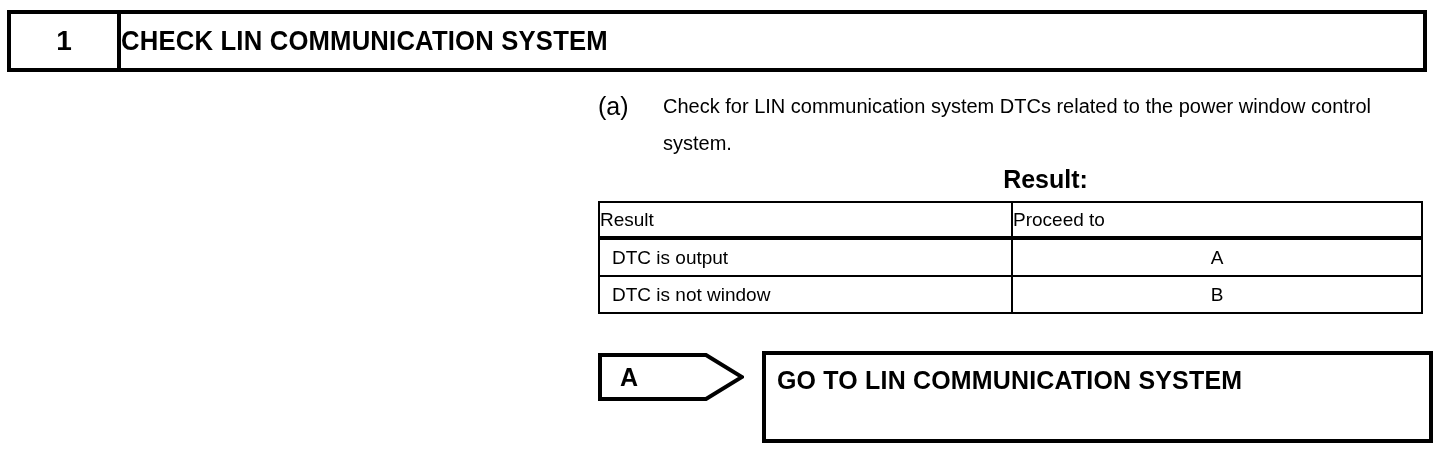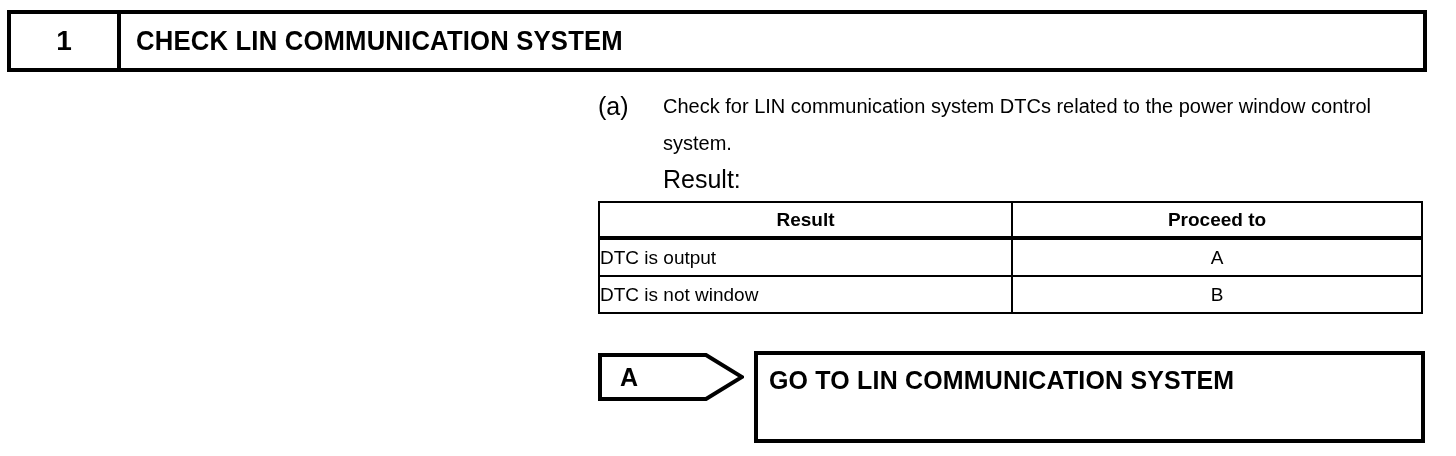--- a/index.html
+++ b/index.html
@@ -40,21 +40,20 @@
     font-size: 28px;
     font-weight: bold;
     font-stretch: condensed;
     line-height: 1;
     letter-spacing: 0px;
   }
   .step-title-cell {
     flex: 1 1 auto;
     display: flex;
     align-items: center;
-    padding-left: 15px;
   }
   .step-title-text {
     font-size: 27px;
     font-weight: bold;
     font-stretch: condensed;
     letter-spacing: 0.2px;
     line-height: 1;
     transform: scaleX(0.95);
     transform-origin: left center;
   }
@@ -80,23 +79,24 @@
     flex: 1 1 auto;
   }
   .proc-text {
     font-size: 20px;
     line-height: 37px;
     max-width: 740px;
   }
   .proc-result-label {
     font-size: 25px;
     line-height: 34px;
-    font-weight: normal;
+    font-weight: bold;
     font-stretch: condensed;
     margin-top: 0px;
+    text-align: center;
   }
 
   
   .result-table {
     position: absolute;
     left: 598px;
     top: 201px;
     width: 823px;
     border-collapse: collapse;
     table-layout: fixed;
@@ -104,29 +104,29 @@
   .result-table col.c1 { width: 413px; }
   .result-table col.c2 { width: 410px; }
   .result-table th,
   .result-table td {
     border: 2px solid #000;
     height: 35px;
     font-size: 19px;
     padding: 0;
   }
   .result-table thead th {
-    font-weight: bold;
-    font-stretch: condensed;
-    text-align: center;
+    font-weight: normal;
+    font-stretch: condensed;
+    text-align: left;
     border-bottom-width: 4px;
     height: 33px;
   }
   .result-table tbody td.cell-left {
     text-align: left;
-    padding-left: 0;
+    padding-left: 12px;
     font-weight: normal;
   }
   .result-table tbody td.cell-center {
     text-align: center;
     font-weight: normal;
   }
 
   
   .goto-block {
     position: absolute;
@@ -147,21 +147,21 @@
     position: absolute;
     left: 22px;
     top: 11px;
     font-size: 25px;
     font-weight: bold;
     font-stretch: condensed;
     line-height: 26px;
   }
   .goto-box {
     position: absolute;
-    left: 156px;
+    left: 164px;
     top: 0px;
     width: 671px;
     height: 92px;
     border: 4px solid #000;
     box-sizing: border-box;
   }
   .goto-box-text {
     position: absolute;
     left: 11px;
     top: 9px;

